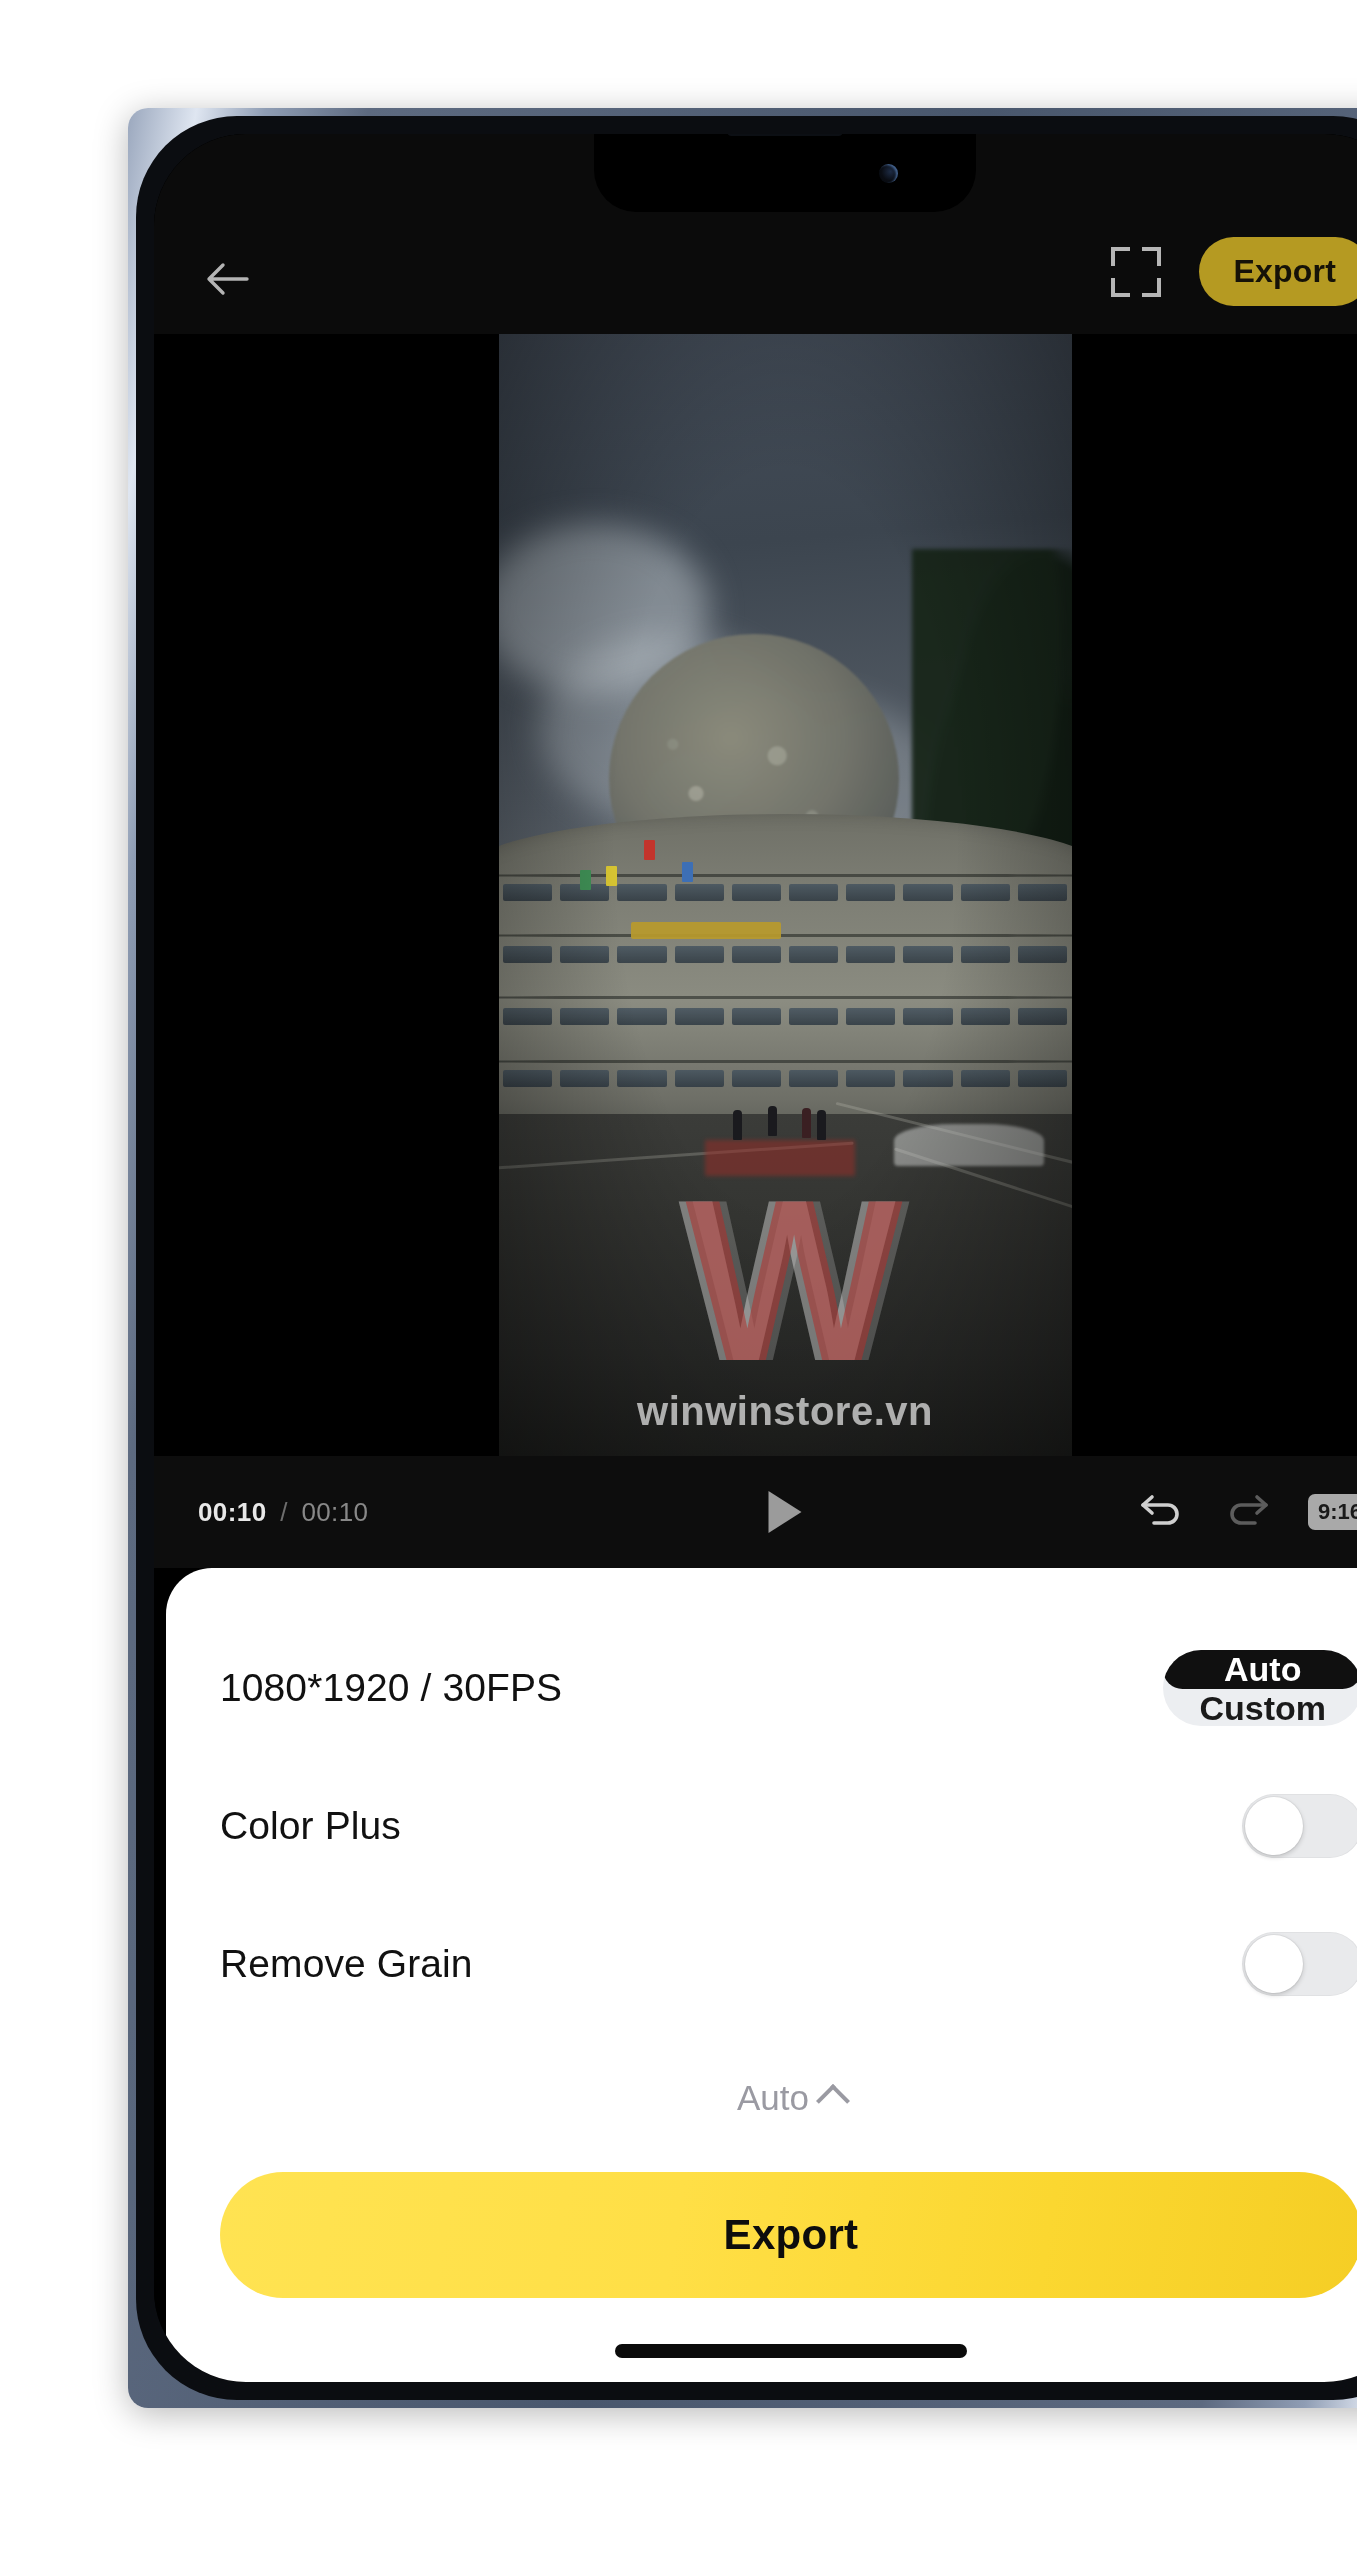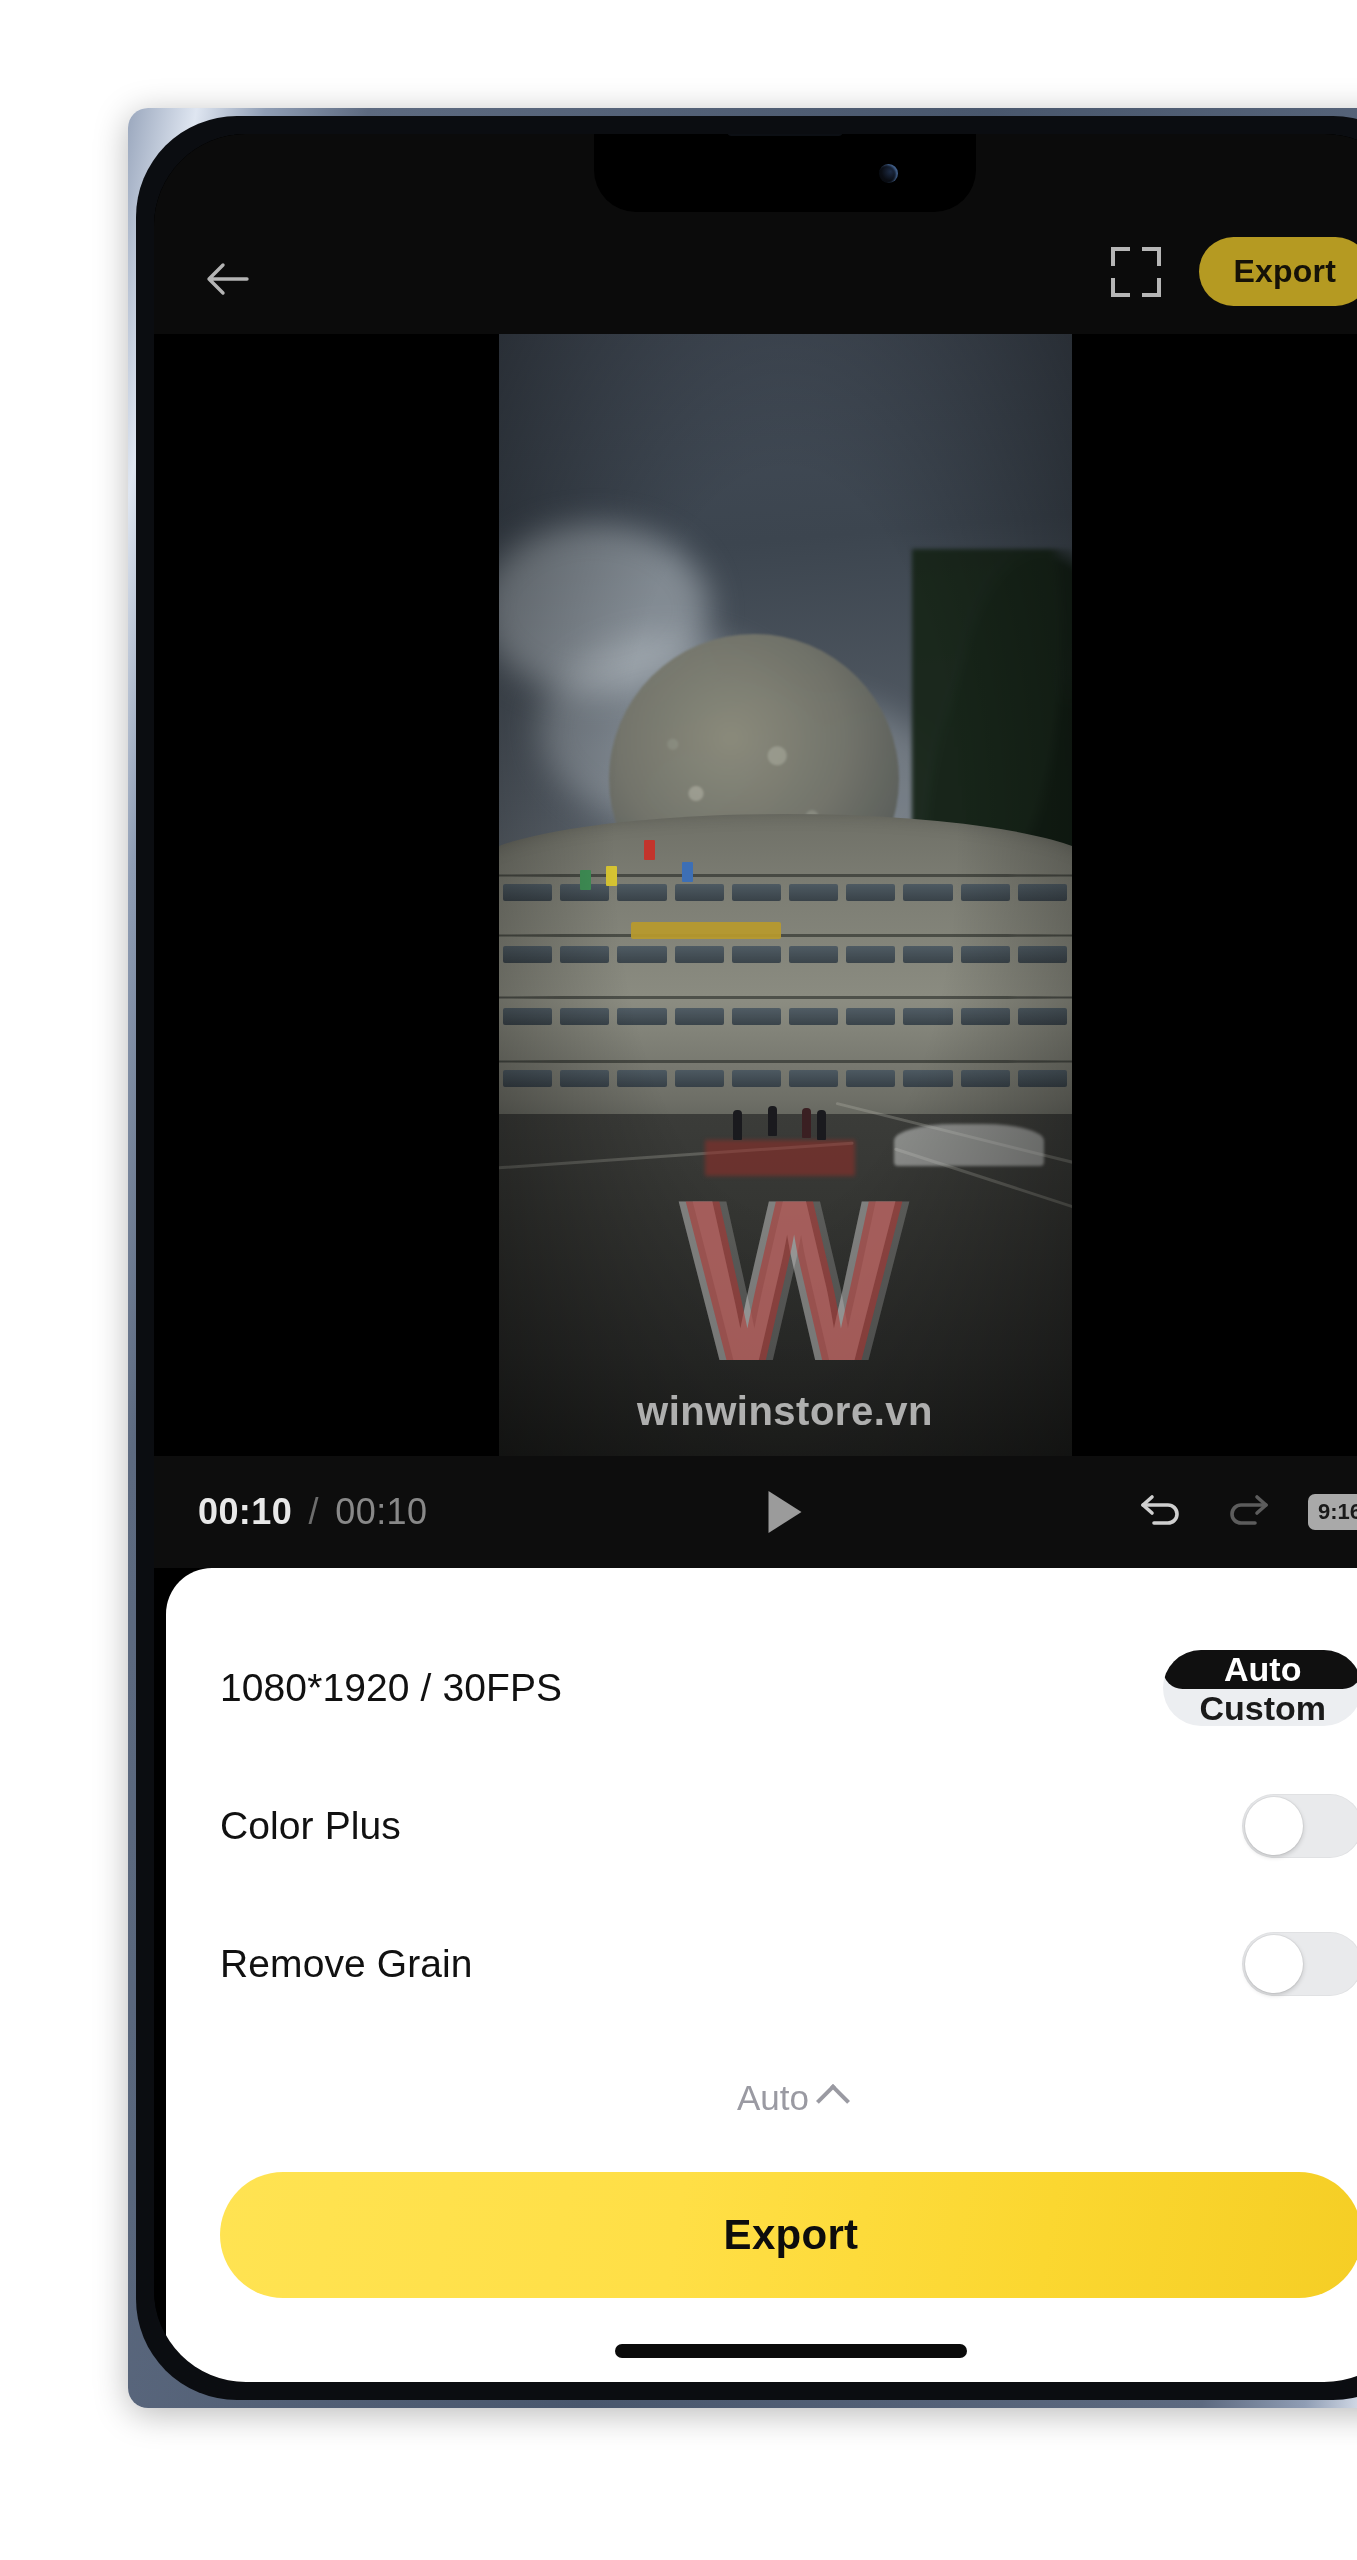--- a/index.html
+++ b/index.html
@@ -327,21 +327,21 @@
   .playbar {
     flex: 0 0 112px;
     height: 112px;
     background: #0d0d0d;
     display: flex;
     align-items: center;
     padding: 0 44px;
     position: relative;
   }
   .time-wrap {
-    font-size: 36px;
+    font-size: 26px;
     letter-spacing: .4px;
     white-space: nowrap;
   }
   .time-cur { color: #e8e8e8; font-weight: bold; }
   .time-sep { color: #6d6d6d; margin: 0 6px; }
   .time-total { color: #888888; }
 
   .play-btn {
     position: absolute;
     left: 50%;

